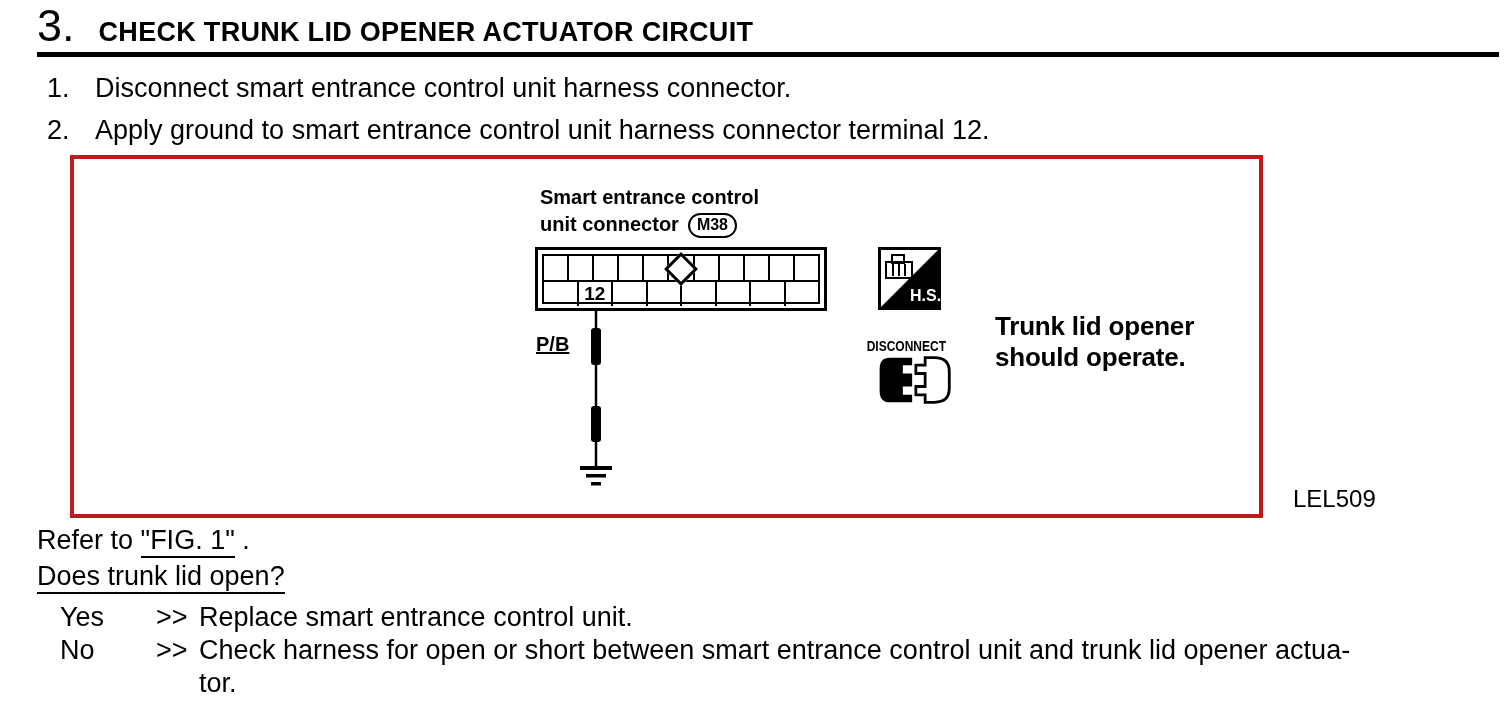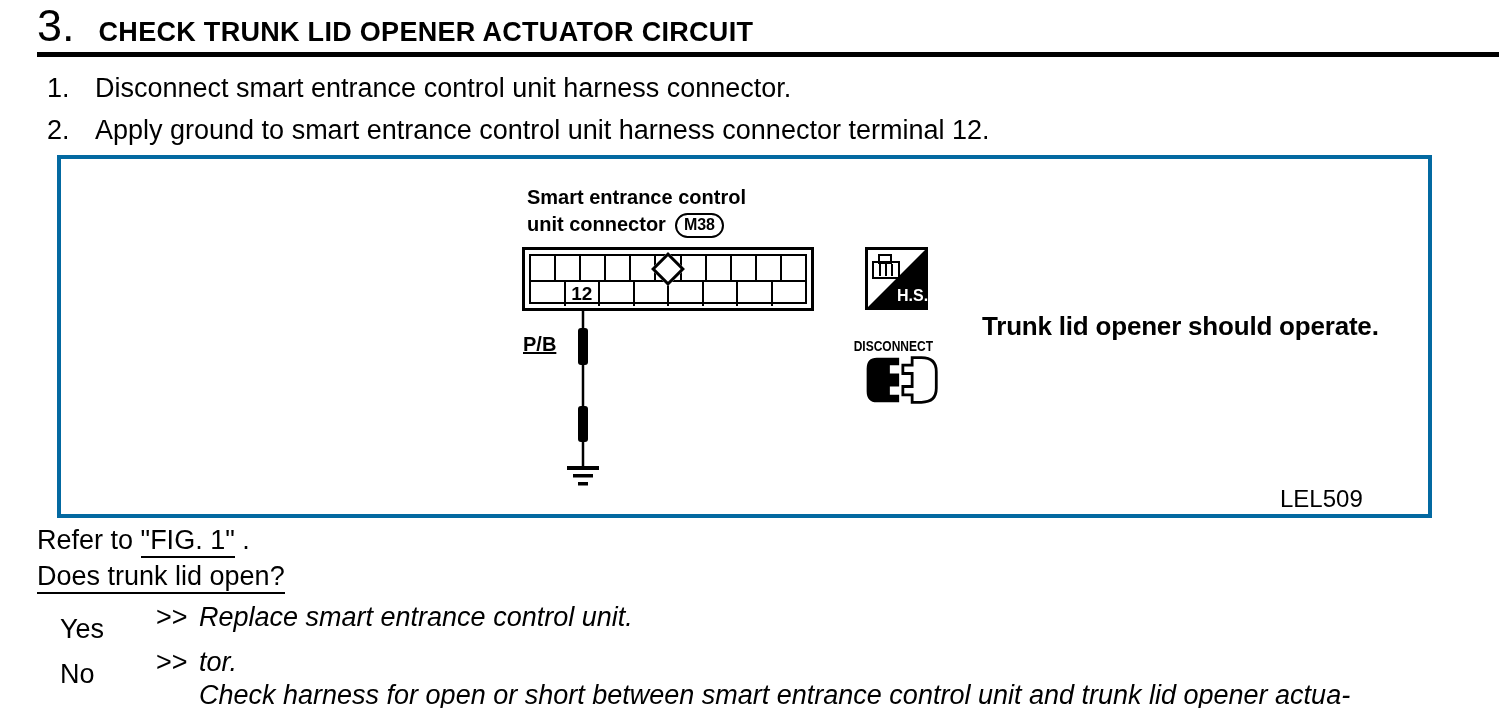--- a/index.html
+++ b/index.html
@@ -11,21 +11,21 @@
   .step-no{font-size:45px;font-weight:400;line-height:52px;}
   .main-title{font-size:27px;font-weight:700;margin-left:24px;letter-spacing:.3px;}
   #title-rule{left:37px;top:52px;width:1462px;height:5px;background:#000;}
 
   
   #steps{left:47px;top:72px;}
   .step{display:flex;font-size:27px;line-height:33px;margin-bottom:9px;}
   .step .num{width:48px;}
 
   
-  #figure{left:57px;top:155px;width:1375px;height:363px;border:4px solid #0369a1;box-sizing:border-box;}
+  #figure{left:70px;top:155px;width:1193px;height:363px;border:4px solid #b91c1c;box-sizing:border-box;}
   .conn-label{left:466px;top:25px;font-size:20px;font-weight:700;line-height:27px;}
   .m38-badge{display:inline-block;border:2.5px solid #000;border-radius:13px;padding:0 7px 1px 7px;font-size:16px;font-weight:700;margin-left:9px;line-height:20px;vertical-align:1px;}
 
   .connector{left:461px;top:88px;width:292px;height:64px;border:3px solid #000;padding:4px;box-sizing:border-box;}
   .conn-inner{border:2px solid #000;height:100%;box-sizing:border-box;position:relative;}
   .row-top{display:flex;height:24px;border-bottom:2px solid #000;}
   .row-bottom{display:flex;height:24px;}
   .cell{flex:1;border-right:2px solid #000;display:flex;align-items:center;justify-content:center;}
   .cell:last-child{border-right:none;}
   .cell-b{font-size:19px;font-weight:700;}
@@ -39,24 +39,24 @@
   .disconnect-word{font-size:15px;font-weight:700;transform:scaleX(.8);white-space:nowrap;display:block;}
   .result-text{left:921px;top:152px;font-size:26px;font-weight:700;letter-spacing:-.2px;}
   .figure-code{left:1219px;top:326px;font-size:24px;}
 
   
   #refer{left:37px;top:525px;font-size:27px;}
   .uline{border-bottom:2.5px solid #000;padding-bottom:1px;text-decoration:none;color:#000;}
   #question{left:37px;top:561px;font-size:27px;}
   #answers{left:60px;top:601px;}
   .ans-row{display:flex;font-size:27px;line-height:33px;}
-  .ans-label{width:96px;margin-top:12px;}
+  .ans-label{width:96px;}
   .ans-arrow{width:43px;}
   .ans-text{width:1295px;}
-  .ans-text span{display:block;font-style:italic;}
+  .ans-text span{display:block;}
 </style>
 </head>
 <body>
 
 <div class="abs" id="title-row">
   <span class="step-no">3.</span>
   <span class="main-title">CHECK TRUNK LID OPENER ACTUATOR CIRCUIT</span>
 </div>
 <div class="abs" id="title-rule"></div>
 
@@ -161,17 +161,17 @@
     <span class="ans-arrow">&gt;&gt;</span>
     <span class="ans-text">
       <span>Replace smart entrance control unit.</span>
         <span></span>
     </span>
   </div>
   <div class="ans-row">
     <span class="ans-label">No</span>
     <span class="ans-arrow">&gt;&gt;</span>
     <span class="ans-text">
-      <span>tor.</span>
-        <span>Check harness for open or short between smart entrance control unit and trunk lid opener actua-</span>
+      <span>Check harness for open or short between smart entrance control unit and trunk lid opener actua-</span>
+        <span>tor.</span>
     </span>
   </div>
 </div>
 
 </body></html>

